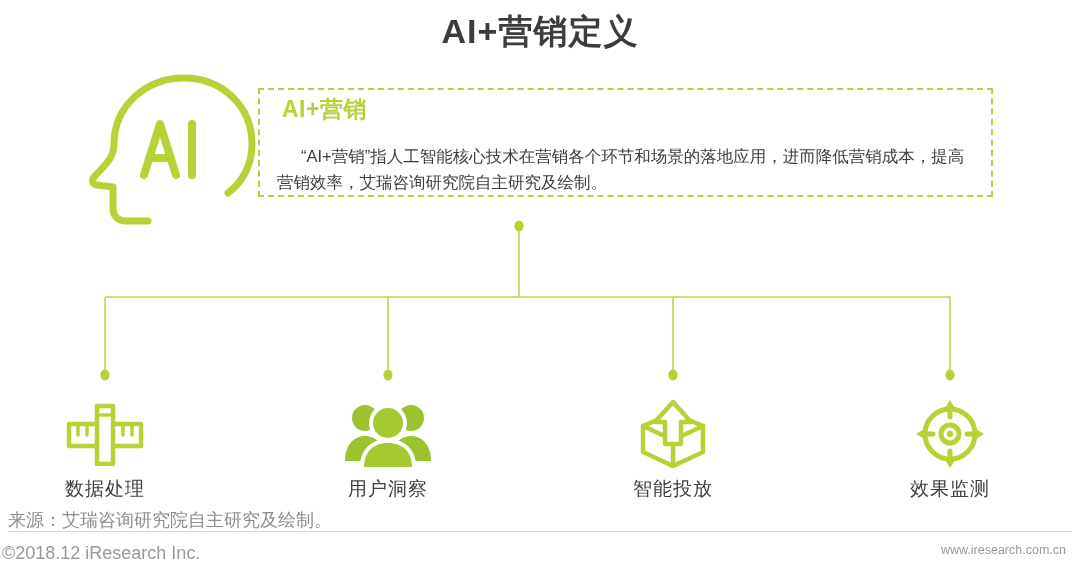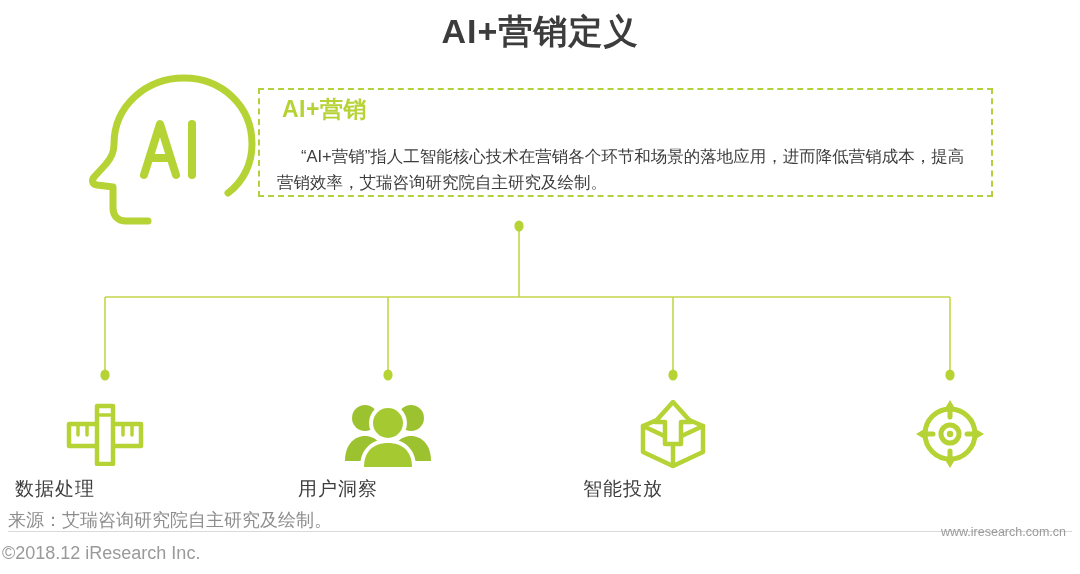--- a/index.html
+++ b/index.html
@@ -81,21 +81,21 @@
     left: 0;
     top: 0;
     width: 1080px;
     height: 574px;
     pointer-events: none;
   }
   
   .node {
     position: absolute;
     width: 180px;
-    text-align: left;
+    text-align: center;
   }
   .node .icon-wrap {
     height: 72px;
     display: flex;
     align-items: center;
     justify-content: center;
   }
   .node .node-label {
     margin-top: 6px;
     font-size: 19px;
@@ -130,21 +130,21 @@
     position: absolute;
     left: 2px;
     top: 543px;
     font-size: 18px;
     color: #9a9a9a;
     white-space: nowrap;
   }
   .footer-right {
     position: absolute;
     right: 14px;
-    top: 525px;
+    top: 543px;
     font-size: 12.5px;
     color: #9a9a9a;
     white-space: nowrap;
     margin-left: 20px;
   }
 </style>
 </head>
 <body>
 
 <div class="slide">
@@ -262,20 +262,21 @@
           <path d="M70 36 L60 30 L60 42 Z"></path>
         </g>
         <g stroke="#b5d334" stroke-width="5" stroke-linecap="round">
           <line x1="36" y1="8" x2="36" y2="19"></line>
           <line x1="36" y1="53" x2="36" y2="64"></line>
           <line x1="8" y1="36" x2="19" y2="36"></line>
           <line x1="53" y1="36" x2="64" y2="36"></line>
         </g>
       </svg>
     </div>
+    <div class="node-label">效果监测</div>
   </div>
 
   <div class="source-note">来源：艾瑞咨询研究院自主研究及绘制。</div>
   <div class="divider"></div>
 
   <div class="footer-left">©2018.12 iResearch Inc.</div>
   <div class="footer-right">www.iresearch.com.cn</div>
 
 </div>
 

